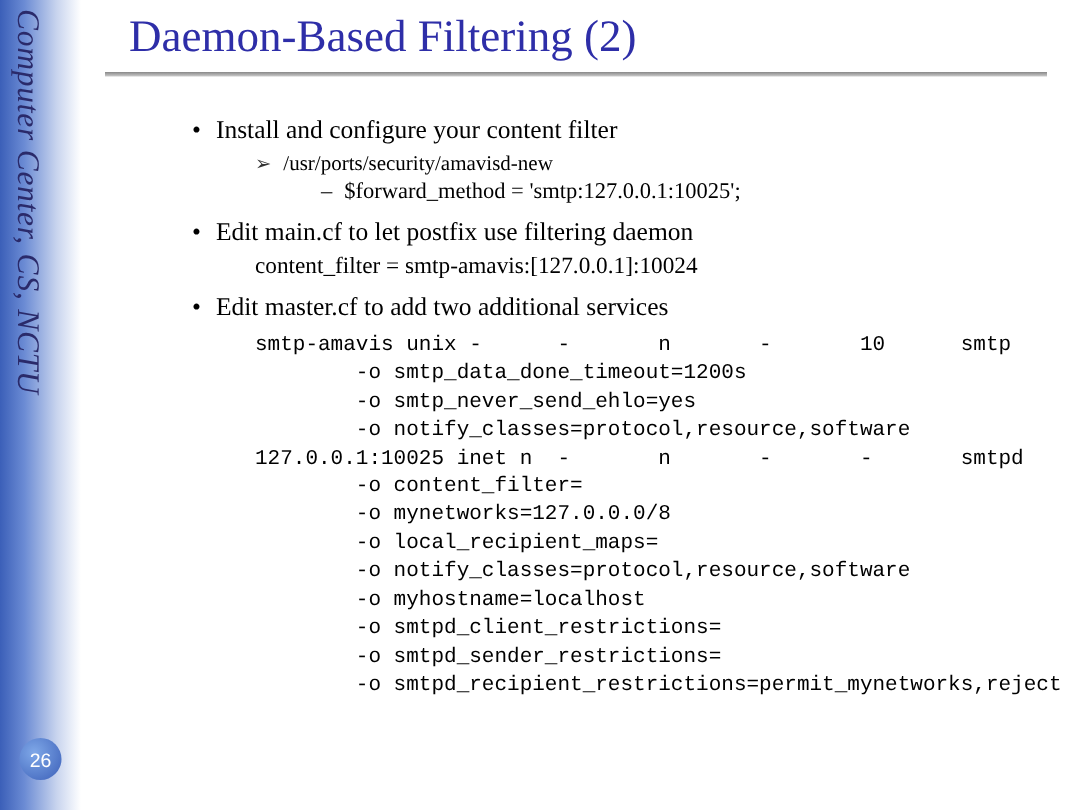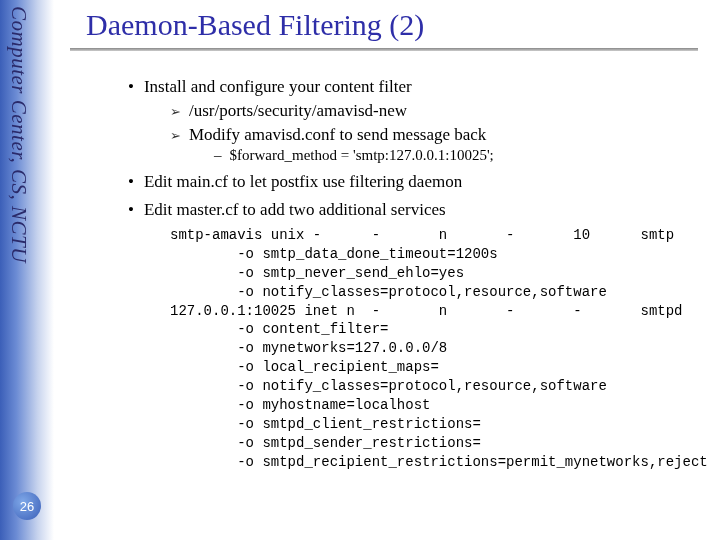--- a/index.html
+++ b/index.html
@@ -89,21 +89,21 @@
     margin-left: 58px;
     margin-top: 8px;
     font-weight: normal;
   }
   .lvl2::before {
     content: "•";
     margin-right: 10px;
     font-weight: normal;
   }
   .lvl3 {
-    font-size: 17px;
+    font-size: 14px;
     color: #000;
     margin-left: 100px;
     margin-top: 4px;
   }
   .lvl3::before {
     content: "➢";
     margin-right: 8px;
     font-size: 13px;
     color: #333;
   }
@@ -140,24 +140,24 @@
   <div class="pagenum">26</div>
 </div>
 
 <div class="content">
   <div class="title">Daemon-Based Filtering (2)</div>
   <div class="title-underline"></div>
 
 
   <div class="lvl2"><span>Install and configure your content filter</span></div>
   <div class="lvl3"><span>/usr/ports/security/amavisd-new</span></div>
-  <div class="lvl3"><span>Modify amavisd.conf to send message back</span></div>
   <div class="lvl4"><span>$forward_method = 'smtp:127.0.0.1:10025';</span></div>
 
   <div class="lvl2"><span>Edit main.cf to let postfix use filtering daemon</span></div>
+  <div class="inline-body">content_filter = smtp-amavis:[127.0.0.1]:10024</div>
 
   <div class="lvl2"><span>Edit master.cf to add two additional services</span></div>
   <div class="code-block">smtp-amavis unix -      -       n       -       10      smtp
         -o smtp_data_done_timeout=1200s
         -o smtp_never_send_ehlo=yes
         -o notify_classes=protocol,resource,software
 127.0.0.1:10025 inet n  -       n       -       -       smtpd
         -o content_filter=
         -o mynetworks=127.0.0.0/8
         -o local_recipient_maps=

